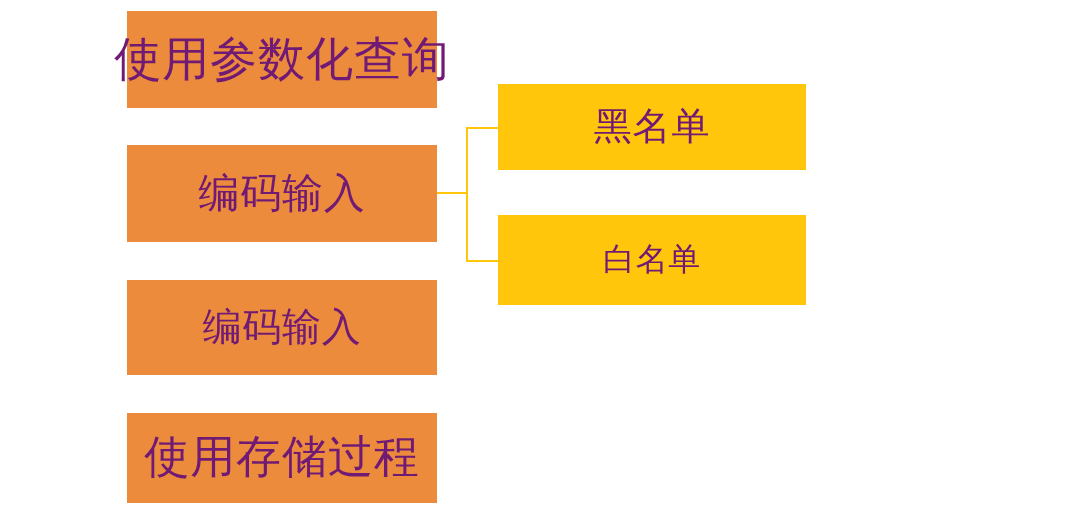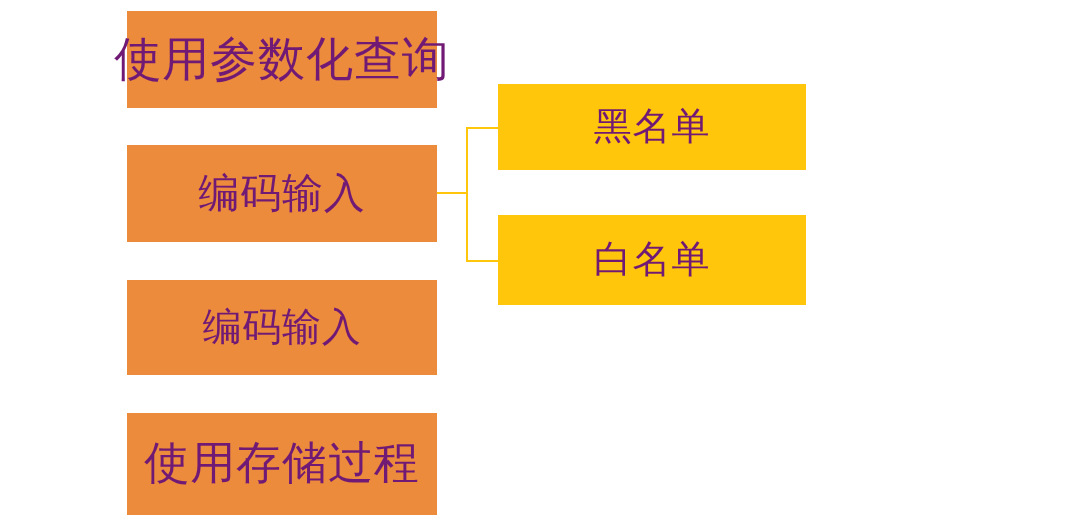--- a/index.html
+++ b/index.html
@@ -46,32 +46,32 @@
   }
   #node-input-validation {
     left: 127px;  top: 145px;  width: 310px; height: 97px;
     font-size: 41px;
   }
   #node-encode-input {
     left: 127px;  top: 280px;  width: 310px; height: 95px;
     font-size: 39px;
   }
   #node-stored-procedure {
-    left: 127px;  top: 413px;  width: 310px; height: 102px;
+    left: 127px;  top: 413px;  width: 310px; height: 90px;
     font-size: 45px;
   }
 
   
   #node-blacklist {
     left: 498px;  top: 84px;   width: 308px; height: 86px;
     font-size: 38px;
   }
   #node-whitelist {
     left: 498px;  top: 215px;  width: 308px; height: 90px;
-    font-size: 38px;
+    font-size: 32px;
   }
 
   
   .connector {
     position: absolute;
     background: #FFC60B;
   }
   #connector-trunk {
     left: 437px; top: 192px; width: 31px; height: 2px;
   }

